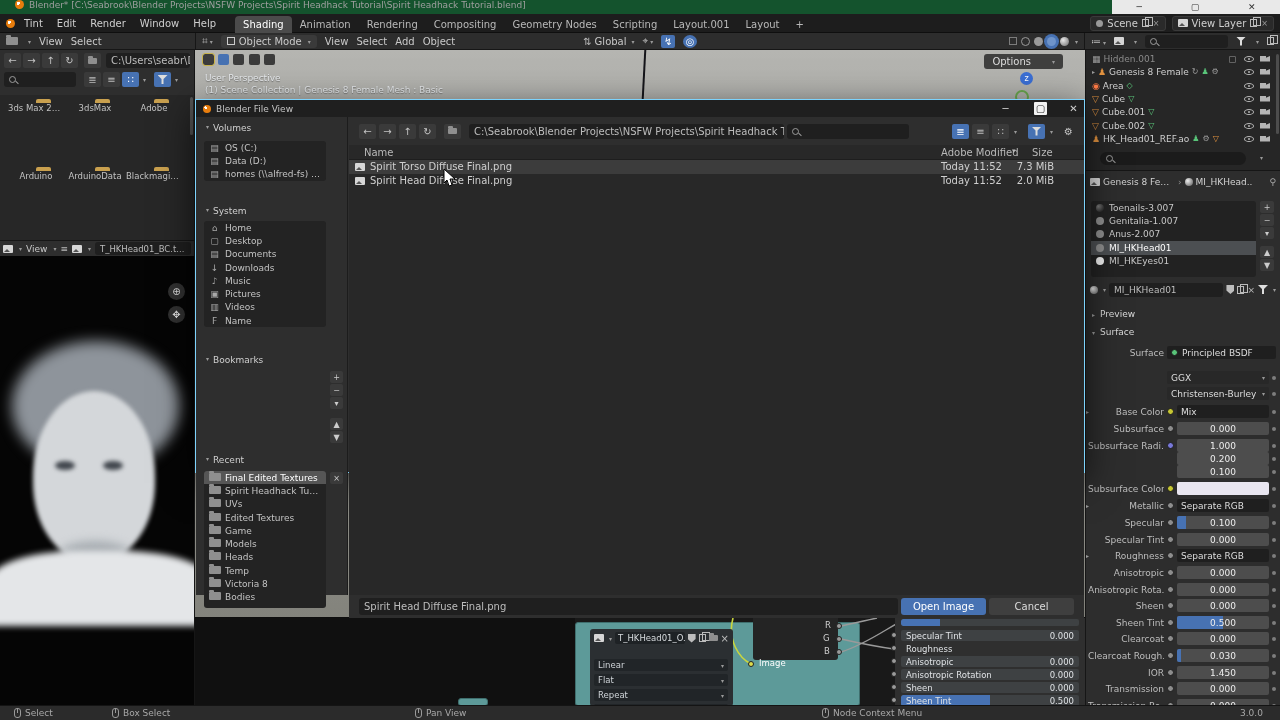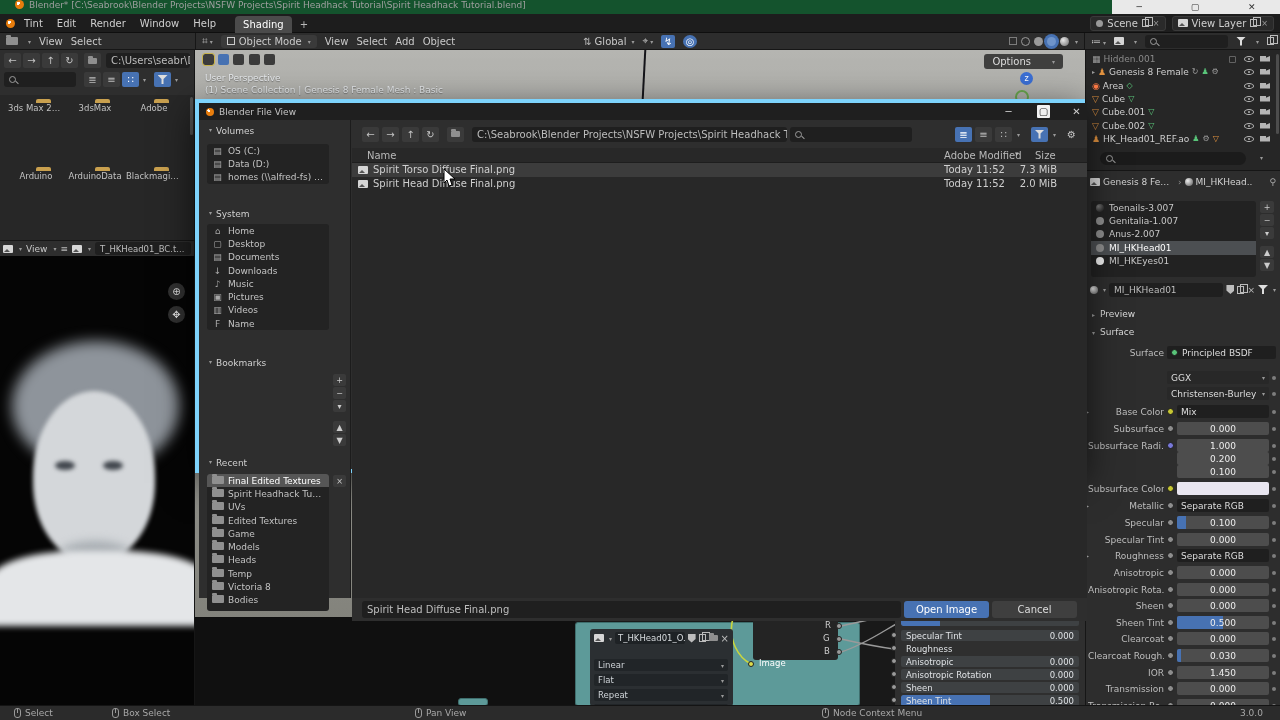--- a/index.html
+++ b/index.html
@@ -119,21 +119,21 @@
 .pwidget{flex:1;height:13px;border-radius:2px;position:relative;overflow:hidden;display:flex;align-items:center}
 .pw-dark{background:#1f1f1f;padding:0 4px;gap:4px;color:#ddd}
 .pw-slider{background:#4d4d4d;justify-content:center;color:#eee}
 .pfill{position:absolute;left:0;top:0;bottom:0;background:#4772b3}
 .pval{position:relative}
 .pw-drop{background:#282828;padding:0 4px;justify-content:space-between;color:#ddd}
 .pw-color{background:#e9e6f0}
 .deco{width:4px;height:4px;border-radius:50%;background:#7d7d7d;flex:none}
 .exp{position:absolute;left:-2px;top:3px;font-size:6px;color:#999}
 
-.dialog{left:195px;top:99px;width:890px;height:374px;background:#2e2e2e;border:4px solid #7dd3fc;box-shadow:0 10px 34px rgba(0,0,0,.65)}
+.dialog{left:195px;top:99px;width:890px;height:374px;background:#2e2e2e;border:1px solid #7dd3fc;box-shadow:0 10px 34px rgba(0,0,0,.65)}
 .dtitle{position:absolute;left:0;top:0;width:888px;height:17px;background:#1f1f1f;display:flex;align-items:center;gap:5px;padding:0 7px;color:#c4c4c4;font-size:9px}
 .dwbtn{position:absolute;top:2px;width:13px;height:13px;display:flex;align-items:center;justify-content:center;color:#cfcfcf}
 .dwbtn.bright{background:#f2f2f2;color:#222;border-radius:1px}
 .dsidebar{position:absolute;left:0;top:17px;width:152px;height:478px;background:#2e2e2e;border-right:1px solid #1c1c1c;font-size:9px}
 .dsechead{position:absolute;left:8px;display:flex;gap:4px;color:#d0d0d0}
 .dbox{position:absolute;left:8px;width:122px;background:#232323;border-radius:3px;overflow:hidden}
 .ditem{height:13.3px;display:flex;align-items:center;gap:5px;padding:0 5px;color:#c3c3c3;white-space:nowrap}
 .ditem .glyph{width:11px;text-align:center;color:#a9a9a9;flex:none;font-size:9px}
 .dbox div:nth-of-type(1).selectable{background:#565656;color:#fff}
 .dfiles{position:absolute;left:153px;top:45px;width:735px;height:450px;background:#282828}
@@ -167,20 +167,30 @@
     <span style="display:flex">
 
     <span class="menu-item">Tint</span>
         <span class="menu-item">Edit</span>
         <span class="menu-item">Render</span>
         <span class="menu-item">Window</span>
         <span class="menu-item">Help</span>
       </span>
     <span class="tabs">
       <span class="tab active">Shading</span>
+      <span style="display:flex">
+
+      <span class="tab">Animation</span>
+          <span class="tab">Rendering</span>
+          <span class="tab">Compositing</span>
+          <span class="tab">Geometry Nodes</span>
+          <span class="tab">Scripting</span>
+          <span class="tab">Layout.001</span>
+          <span class="tab">Layout</span>
+        </span>
       <span class="tab">+</span>
     </span>
     <span class="tbright">
       <span class="fieldbox">
         <span class="sphic" style="width:7px;height:7px"></span>
         <span>Scene</span>
         <span class="mini-copy"></span>
         <span class="mini">×</span>
       </span>
       <span class="fieldbox">

